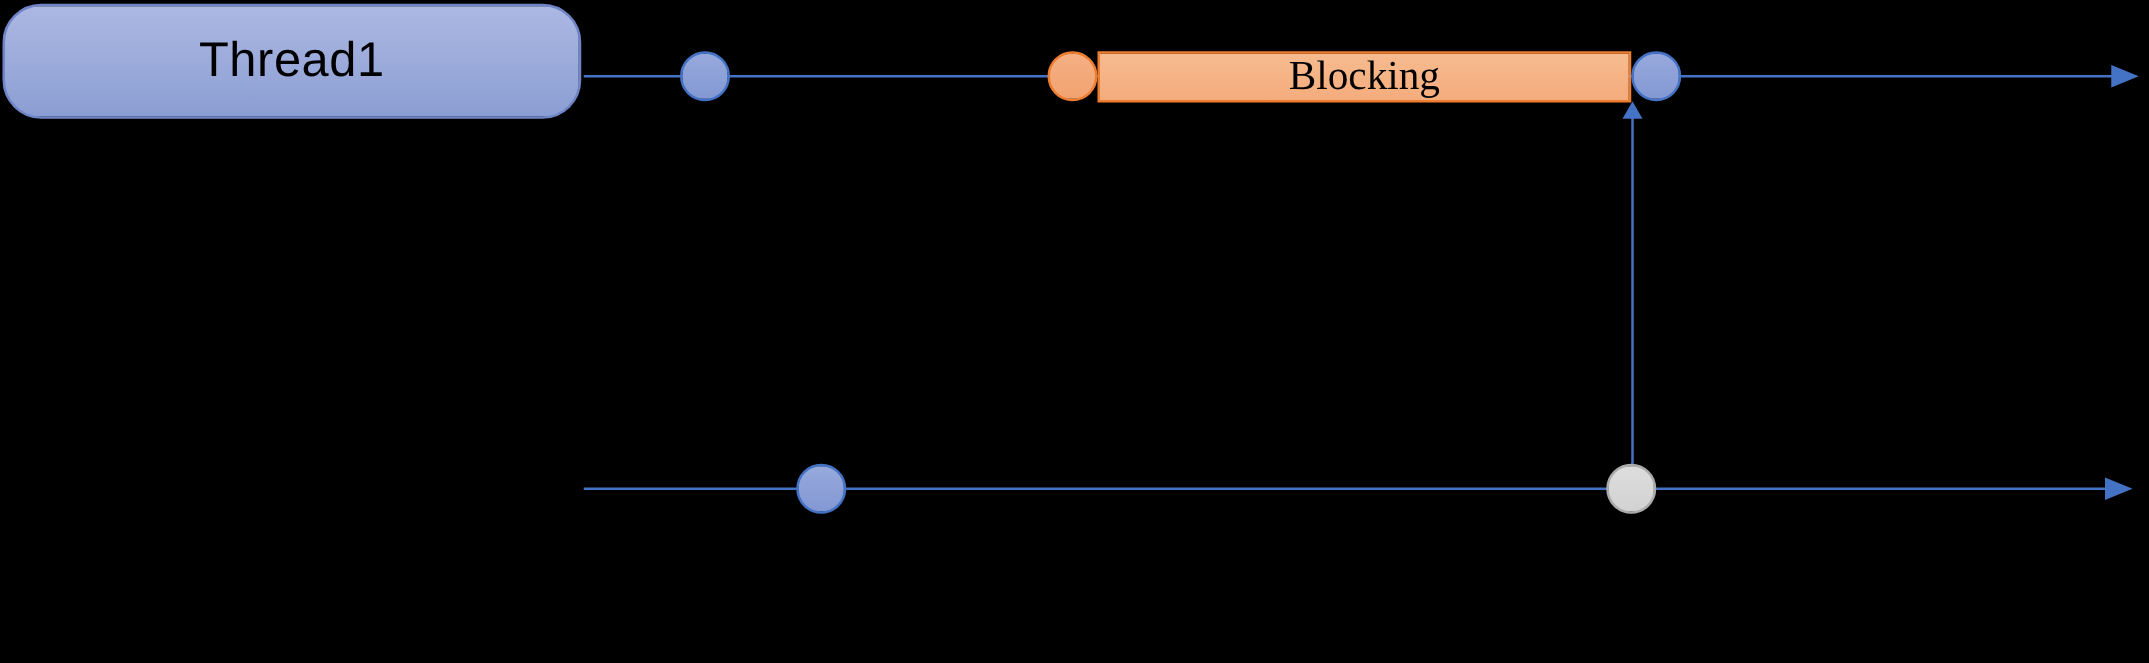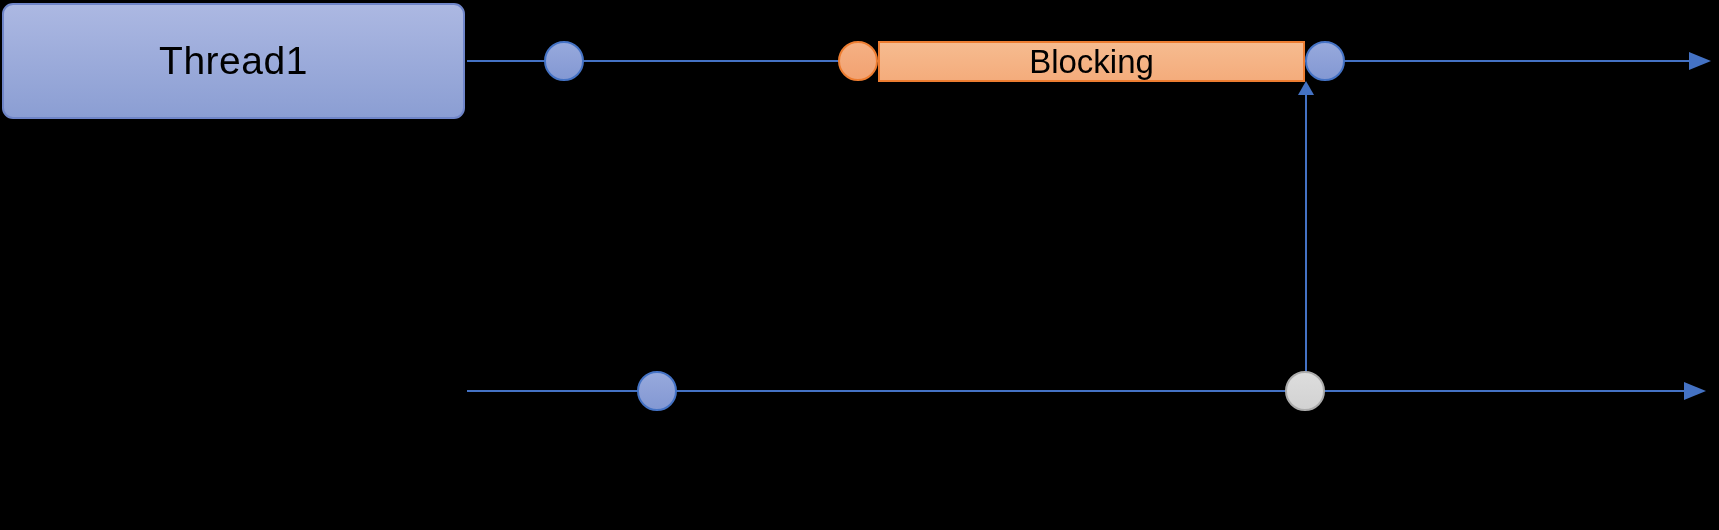--- a/index.html
+++ b/index.html
@@ -13,24 +13,24 @@
     width: 1719px;
     height: 530px;
     background: var(--canvas-bg, #000000);
     overflow: hidden;
   }
   
   .node {
     position: absolute;
     left: 2px;
     width: 463px;
-    height: 116px;
+    height: 92px;
     box-sizing: border-box;
     border: 2px solid var(--node-border, #6F85C8);
-    border-radius: 11px;
+    border-radius: 31px;
     background: linear-gradient(180deg, var(--node-fill-top, #ACB8E2) 0%, var(--node-fill-bottom, #8B9ED3) 100%);
     display: flex;
     align-items: center;
     justify-content: center;
   }
   .node.t1 { top: 3px; }
   .node.t2 { top: 331px; }
   .node-label {
     font-size: 39px;
     color: var(--label-text, #000000);
@@ -81,20 +81,21 @@
     box-sizing: border-box;
     border: 2px solid var(--orange-border, #ED7D31);
     background: linear-gradient(180deg, var(--orange-fill-top, #F6BB8F) 0%, var(--orange-fill, #F4AC7C) 100%);
     display: flex;
     align-items: center;
     justify-content: center;
   }
   .bar-label {
     font-size: 33px;
     color: var(--label-text, #000000);
+    font-family: Liberation Serif, serif;
   }
   
   .dot {
     position: absolute;
     width: 40px;
     height: 40px;
     box-sizing: border-box;
     border-radius: 50%;
   }
   .dot.blue {

